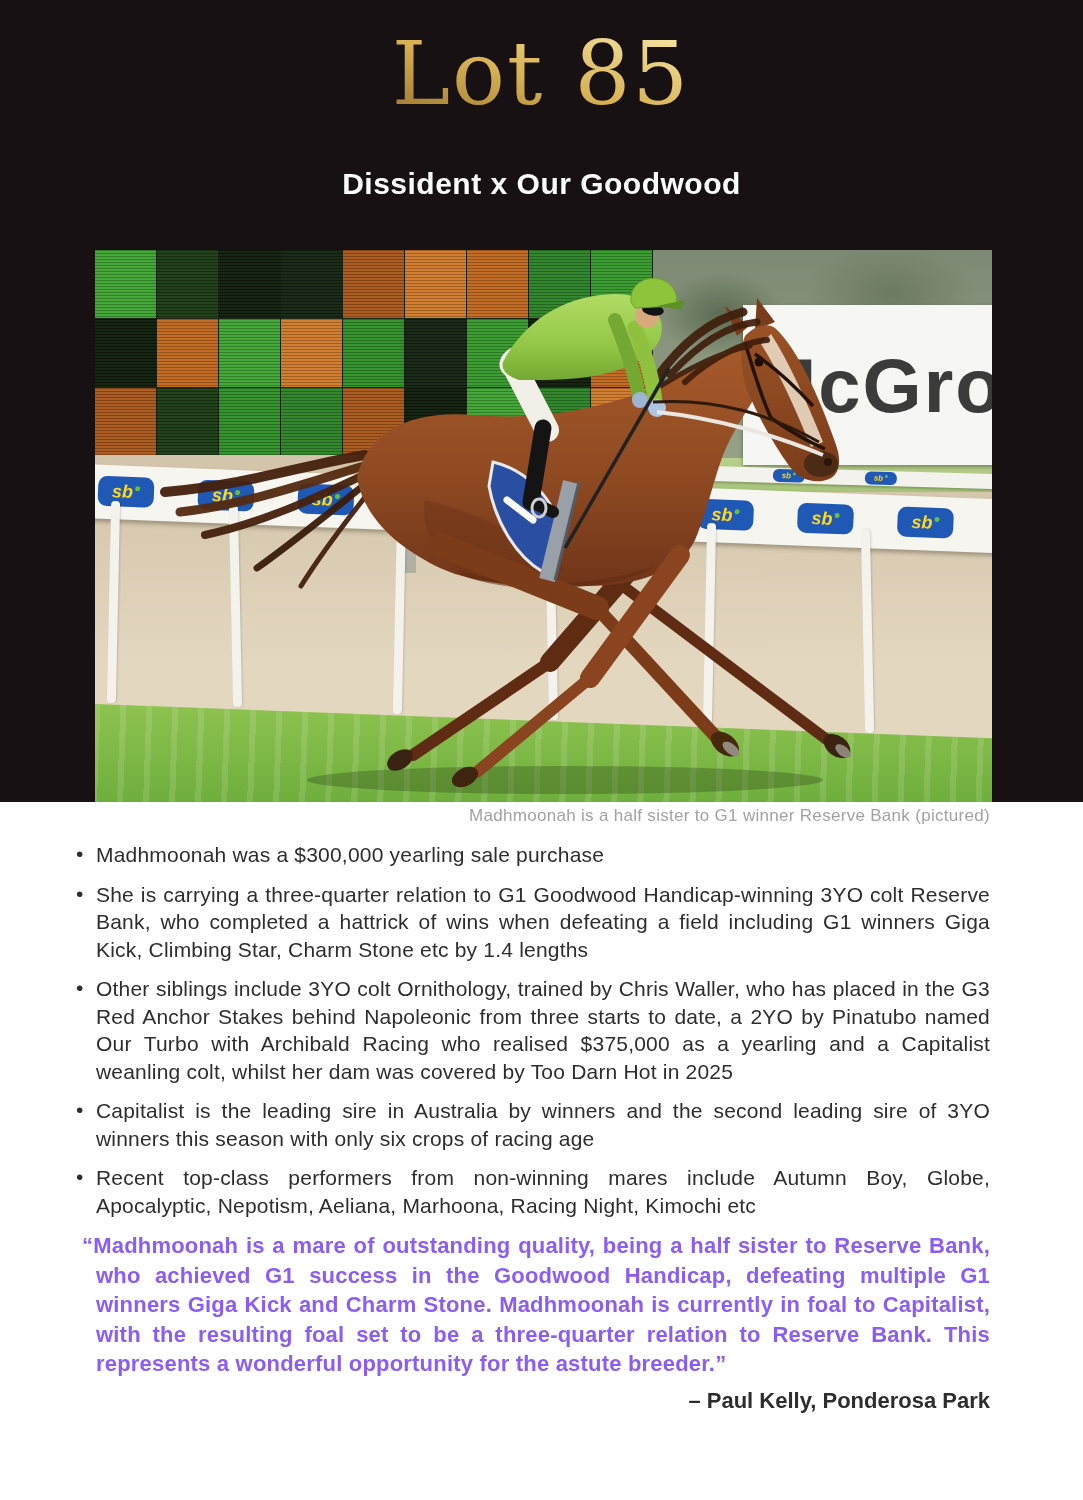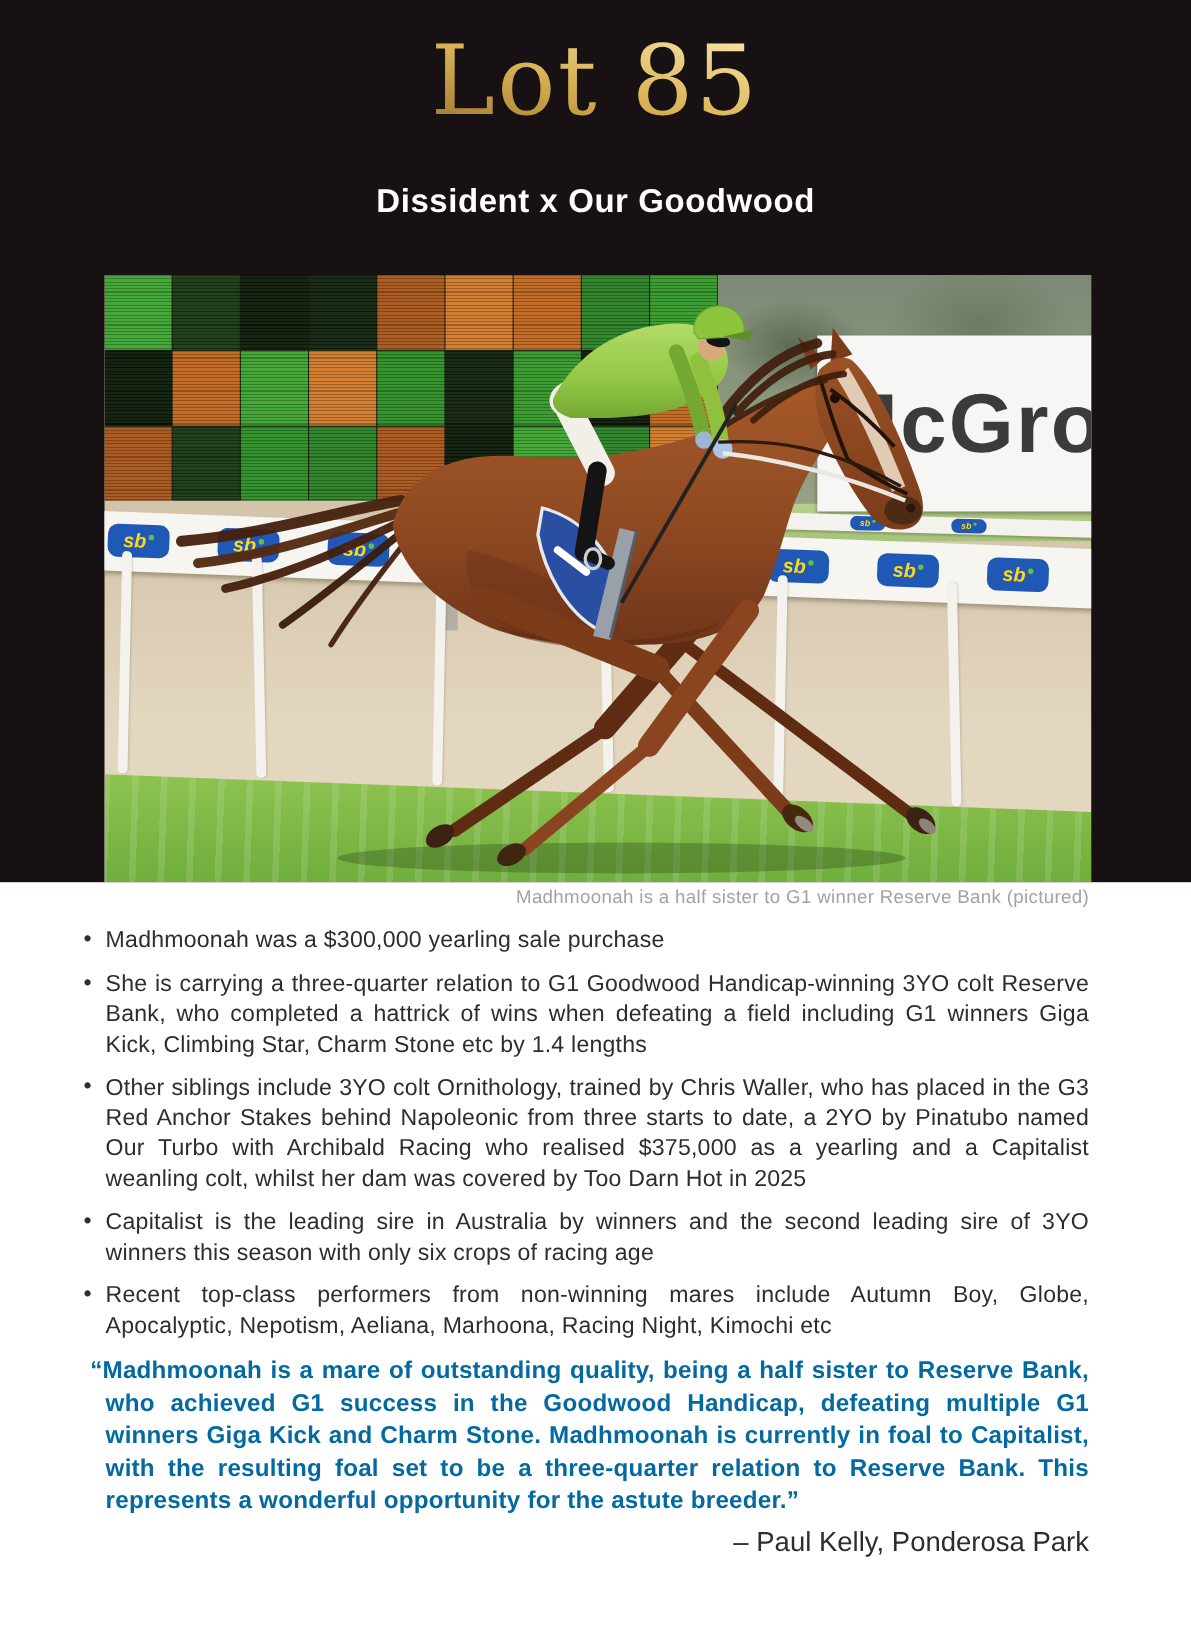--- a/index.html
+++ b/index.html
@@ -49,22 +49,22 @@
   .horse-svg{position:absolute;left:0;top:0;width:897px;height:552px;}
 
   
   .content{position:absolute;left:74px;top:806px;width:916px;color:#2d2d2d;}
   .caption{text-align:right;font-size:17px;color:#a2a2a2;letter-spacing:.3px;margin:0 0 15px 0;}
   ul.bullets{list-style:none;margin:0;padding:0;}
   ul.bullets li{position:relative;padding-left:22px;margin-bottom:12px;font-size:21px;line-height:27.5px;
                 text-align:justify;letter-spacing:.2px;}
   ul.bullets li::before{content:"\2022";position:absolute;left:2px;top:-1px;}
   blockquote.quote{margin:4px 0 0 0;padding:0 0 0 22px;text-indent:-14px;font-size:22px;font-weight:700;
-                   line-height:29.5px;text-align:justify;color:#0369a1;letter-spacing:.2px;}
-  .attribution{margin-top:9px;text-align:right;font-size:25px;color:#2d2d2d;}
+                   line-height:29.5px;text-align:justify;color:#8b5cf6;letter-spacing:.2px;}
+  .attribution{margin-top:9px;text-align:right;font-size:22px;color:#2d2d2d;font-weight:bold;}
 </style>
 </head>
 <body>
 
 <div class="page">
 
   <div class="header-block">
     <svg class="lot-svg" viewBox="0 0 1083 108">
       <defs>
         <linearGradient id="goldgrad" x1="0" y1="1" x2="0.85" y2="0">

